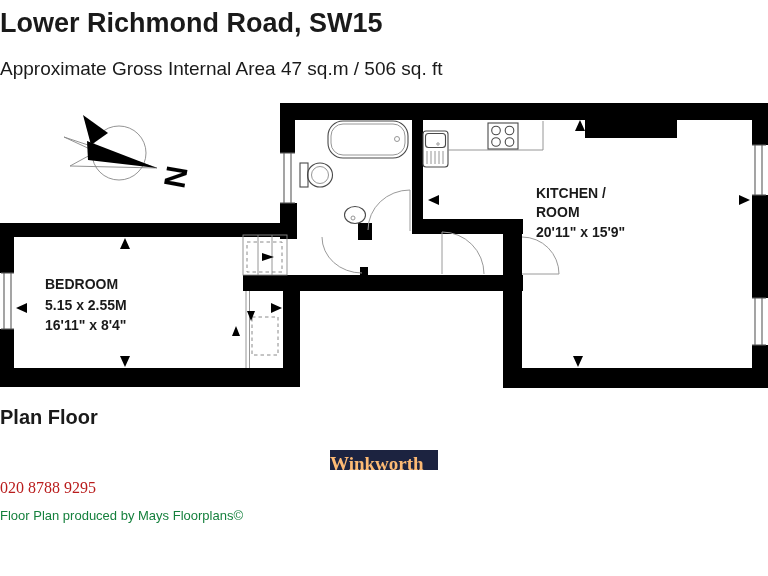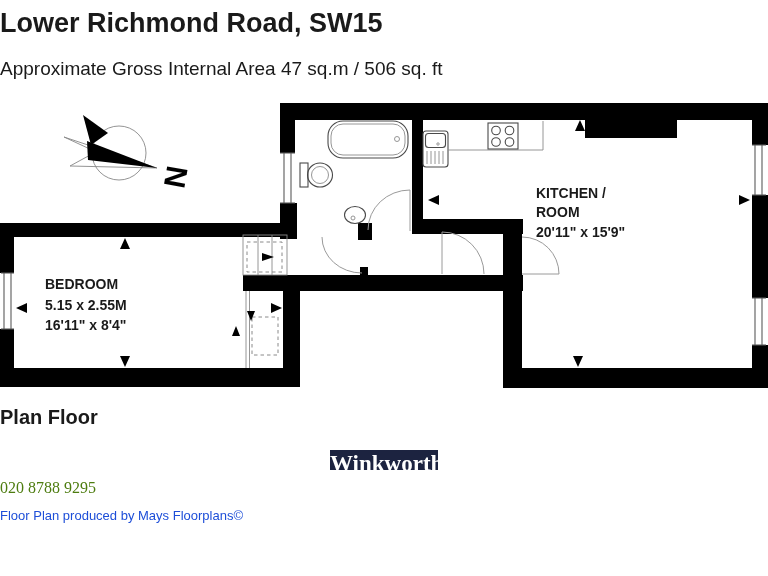--- a/index.html
+++ b/index.html
@@ -7,24 +7,24 @@
         font-family:"Liberation Sans",sans-serif;color:#1a1a1a;}
   .abs{position:absolute;}
   .center{}
   .title{left:0;top:8px;width:768px;font-size:27px;font-weight:bold;letter-spacing:0px;}
   .subtitle{left:0;top:58px;width:638px;font-size:19px;}
   .room-label{font-weight:bold;font-size:14px;}
   .bedroom-label{left:45px;top:274px;width:200px;line-height:20.5px;}
   .kitchen-label{left:536px;top:184px;width:200px;line-height:19.3px;}
   .floor-label{left:0;top:406px;width:768px;font-size:20px;font-weight:bold;}
   .logo{left:330px;top:450px;width:108px;height:20px;background:#1c2340;
-        font-family:"Liberation Serif",serif;font-weight:bold;font-size:23px;color:#ffffff;
+        font-family:"Liberation Serif",serif;font-weight:bold;font-size:19px;color:#fdba74;
         line-height:28px;}
-  .phone{left:0;top:479px;width:631px;font-family:"Liberation Serif",serif;font-size:16px;color:#4d7c0f;}
-  .footer{left:0;top:506px;width:645px;font-size:13px;line-height:19.2px;color:#1d4ed8;}
+  .phone{left:0;top:479px;width:631px;font-family:"Liberation Serif",serif;font-size:16px;color:#b91c1c;}
+  .footer{left:0;top:506px;width:645px;font-size:13px;line-height:19.2px;color:#15803d;}
   svg{position:absolute;left:0;top:0;}
   .wall{fill:#000000;stroke:none;}
   .fx{fill:none;stroke:#4a4a4a;stroke-width:1.1;}
   .fxl{fill:none;stroke:#8a8a8a;stroke-width:0.9;}
   .arc{fill:none;stroke:#9a9a9a;stroke-width:1;}
   .win{stroke:#5a5a5a;stroke-width:1.1;}
   .dash{fill:none;stroke:#8a8a8a;stroke-width:1;stroke-dasharray:3.5 3;}
   .dim{fill:#000000;stroke:none;}
   .thin{fill:none;stroke:#888888;stroke-width:0.9;}
   .nletter{font-family:"Liberation Sans",sans-serif;font-weight:bold;font-size:30px;fill:#000;}

